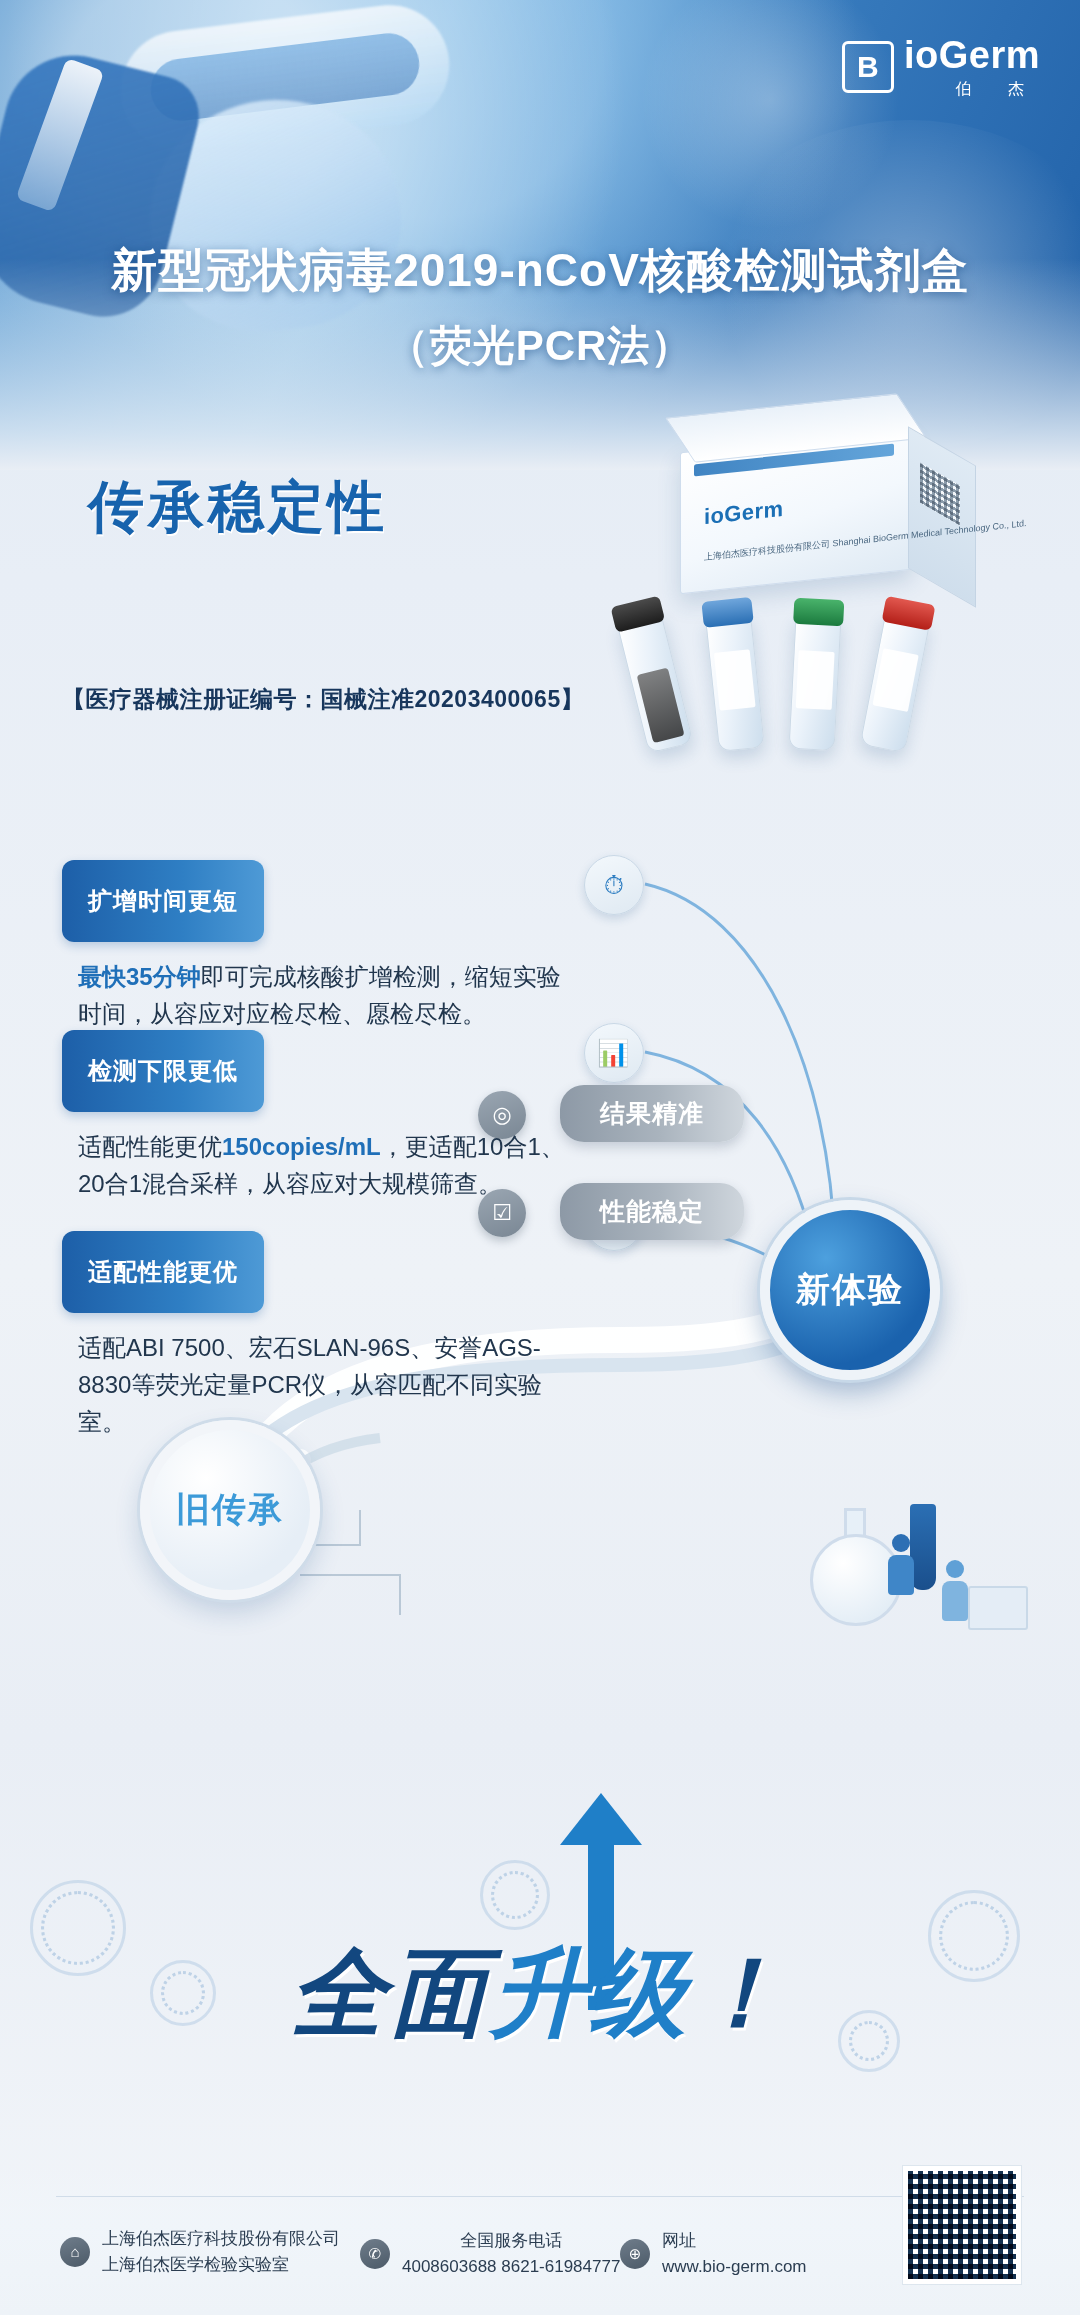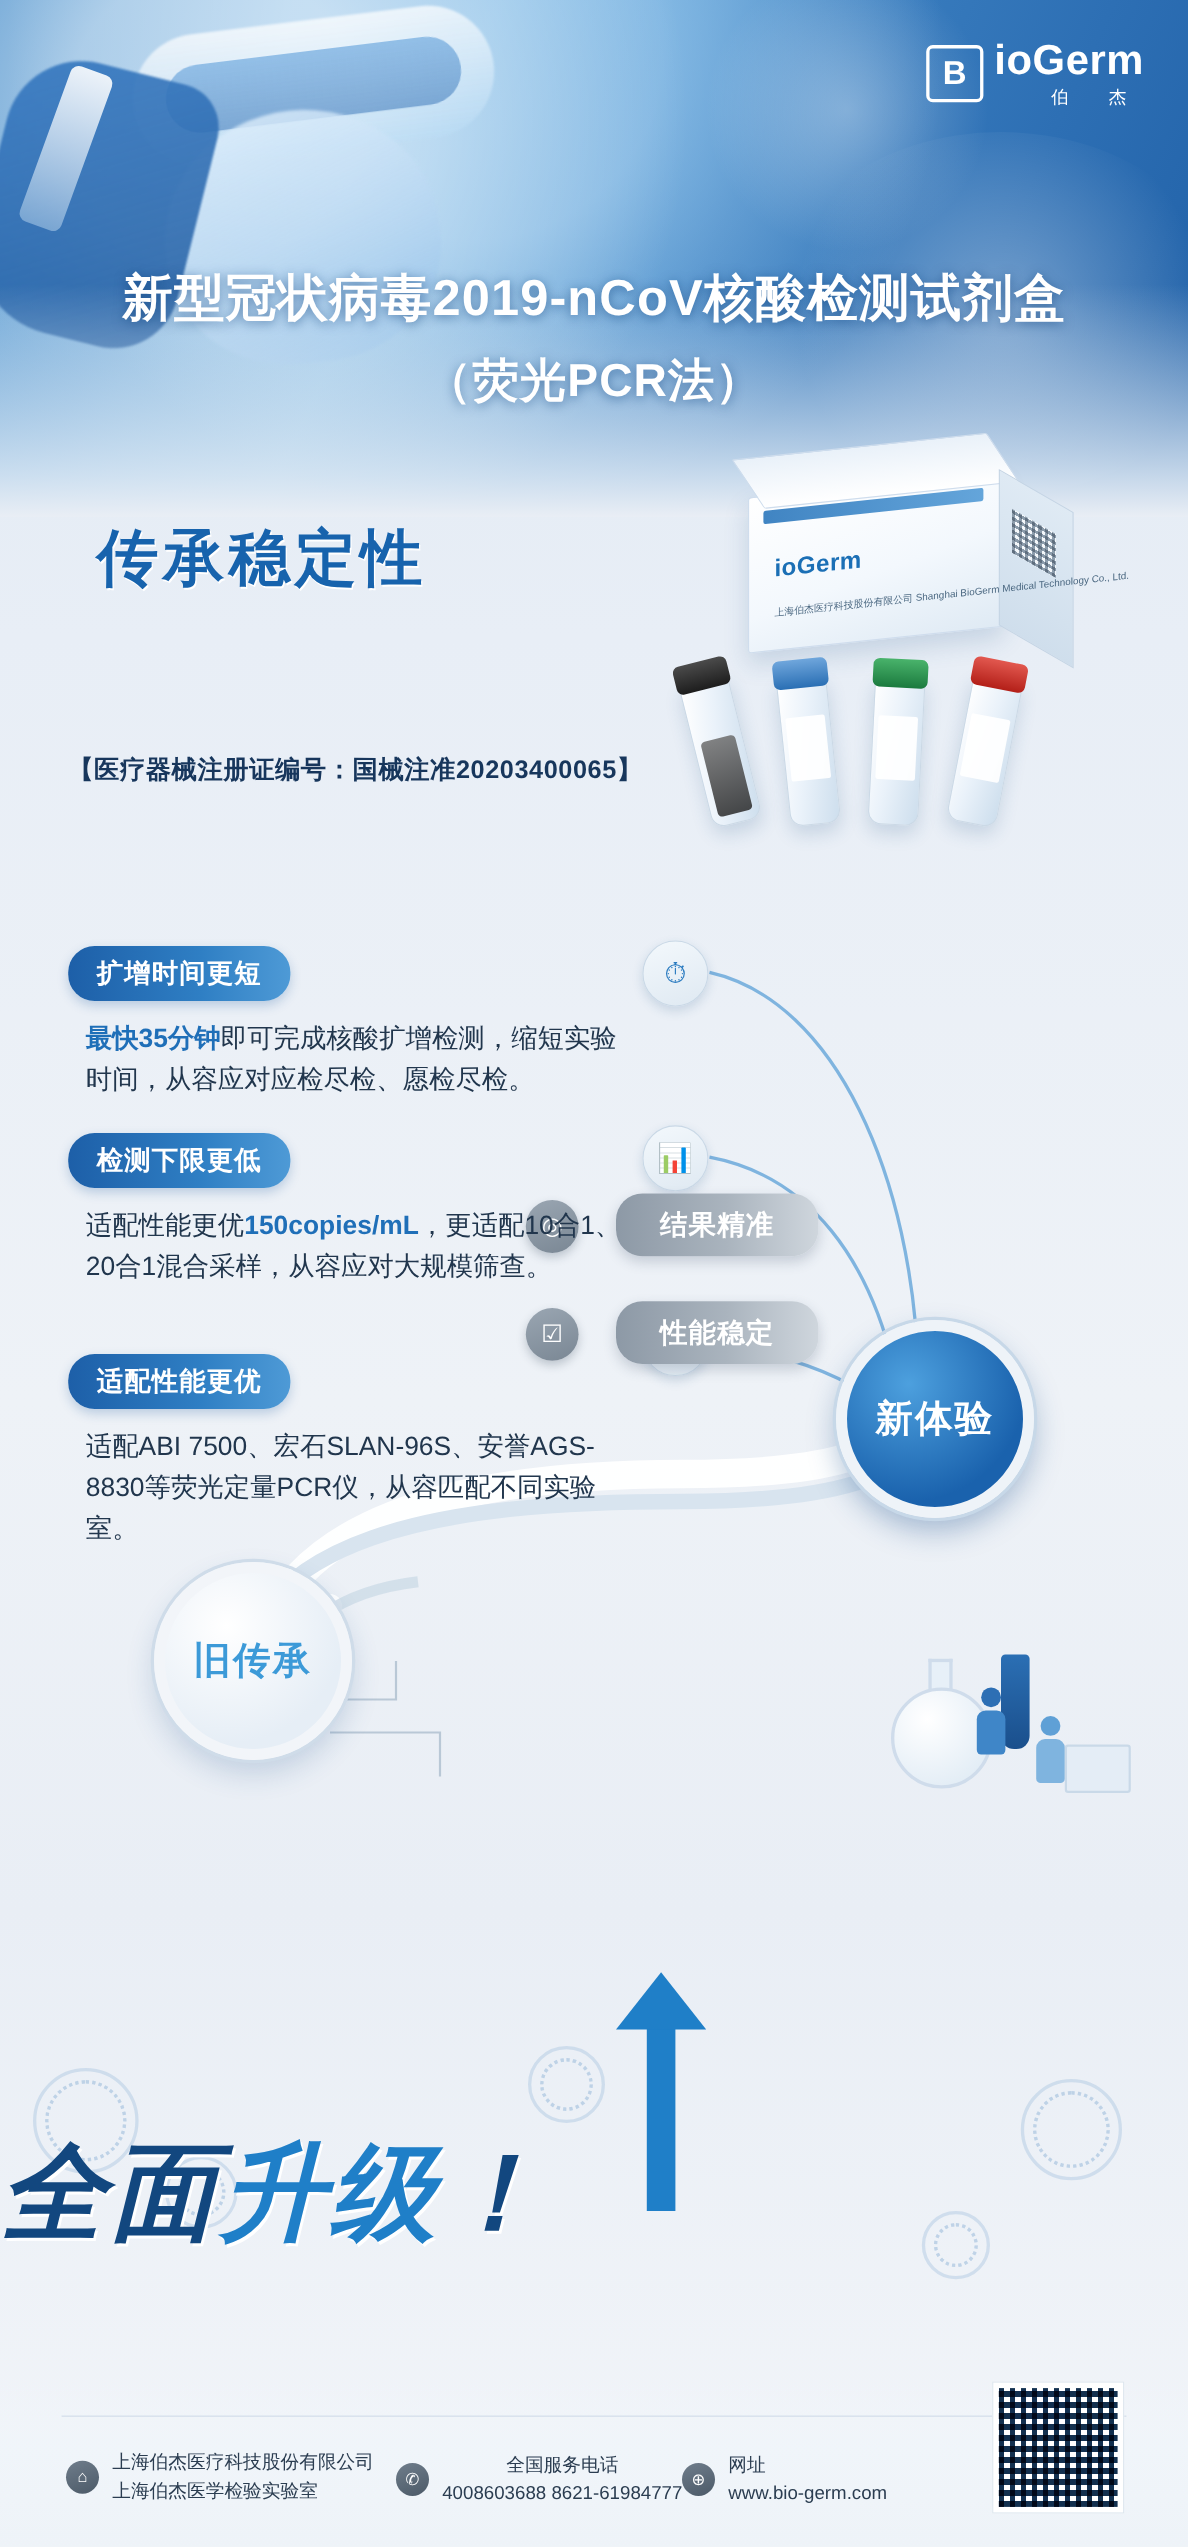--- a/index.html
+++ b/index.html
@@ -152,21 +152,21 @@
   .v4{left:252px;transform:rotate(11deg);}
   .v4 .cap{background:linear-gradient(180deg,#e2584f,#b31f18);}
   .vial .label{position:absolute;left:4px;top:34px;width:36px;height:58px;background:rgba(255,255,255,.92);border-radius:2px;}
 
   
   .feat{position:absolute;left:62px;z-index:5;width:520px;}
   .f1{top:860px;}
   .f2{top:1030px;}
   .f3{top:1231px;}
   .tag{
-    display:inline-block;padding:9px 26px;border-radius:24px;color:#fff;font-size:24px;font-weight:bold;
+    display:inline-block;padding:25px 26px;border-radius:12px;color:#fff;font-size:24px;font-weight:bold;
     background:linear-gradient(90deg,#1d5fa8 0%,#2f7fc4 60%,#4e9ad6 100%);
     box-shadow:0 4px 10px rgba(30,90,160,.25);letter-spacing:1px;
   }
   .fbody{margin-top:16px;font-size:24px;line-height:1.55;color:#21364d;margin-left:16px;}
   .hl{color:#1f6fb8;font-weight:bold;}
 
   
   .flow{position:absolute;left:0;top:820px;width:1080px;height:1000px;z-index:3;}
   .node{
     position:absolute;width:58px;height:58px;border-radius:50%;
@@ -227,21 +227,21 @@
   .person .head{width:18px;height:18px;border-radius:50%;background:#2d6fb4;margin:0 auto;}
   .person .body{width:26px;height:40px;border-radius:8px 8px 4px 4px;background:#3f86c8;margin-top:3px;}
   .pr1{left:96px;top:44px;}
   .pr2{left:150px;top:70px;}
   .pr2 .head{background:#5fa0d6;}
   .pr2 .body{background:#7fb4df;}
   .desk{position:absolute;left:176px;top:96px;width:56px;height:40px;background:#e4edf6;border:2px solid #c9d9e8;border-radius:3px;}
 
   
   .upgrade{
-    position:absolute;left:0;top:1930px;width:1080px;z-index:5;
+    position:absolute;left:0;top:1930px;width:1080px;text-align:center;z-index:5;
     font-size:96px;font-weight:bold;font-style:italic;color:#12477f;letter-spacing:4px;
     text-shadow:2px 3px 0 #ffffff;
   }
   .upgrade .blue{color:#1f7fc8;}
   .up-arrow{
     position:absolute;left:588px;top:1835px;width:26px;height:175px;background:#1f7fc8;z-index:4;
   }
   .up-arrow:before{
     content:"";position:absolute;left:-28px;top:-42px;border-left:41px solid transparent;border-right:41px solid transparent;border-bottom:52px solid #1f7fc8;
   }

